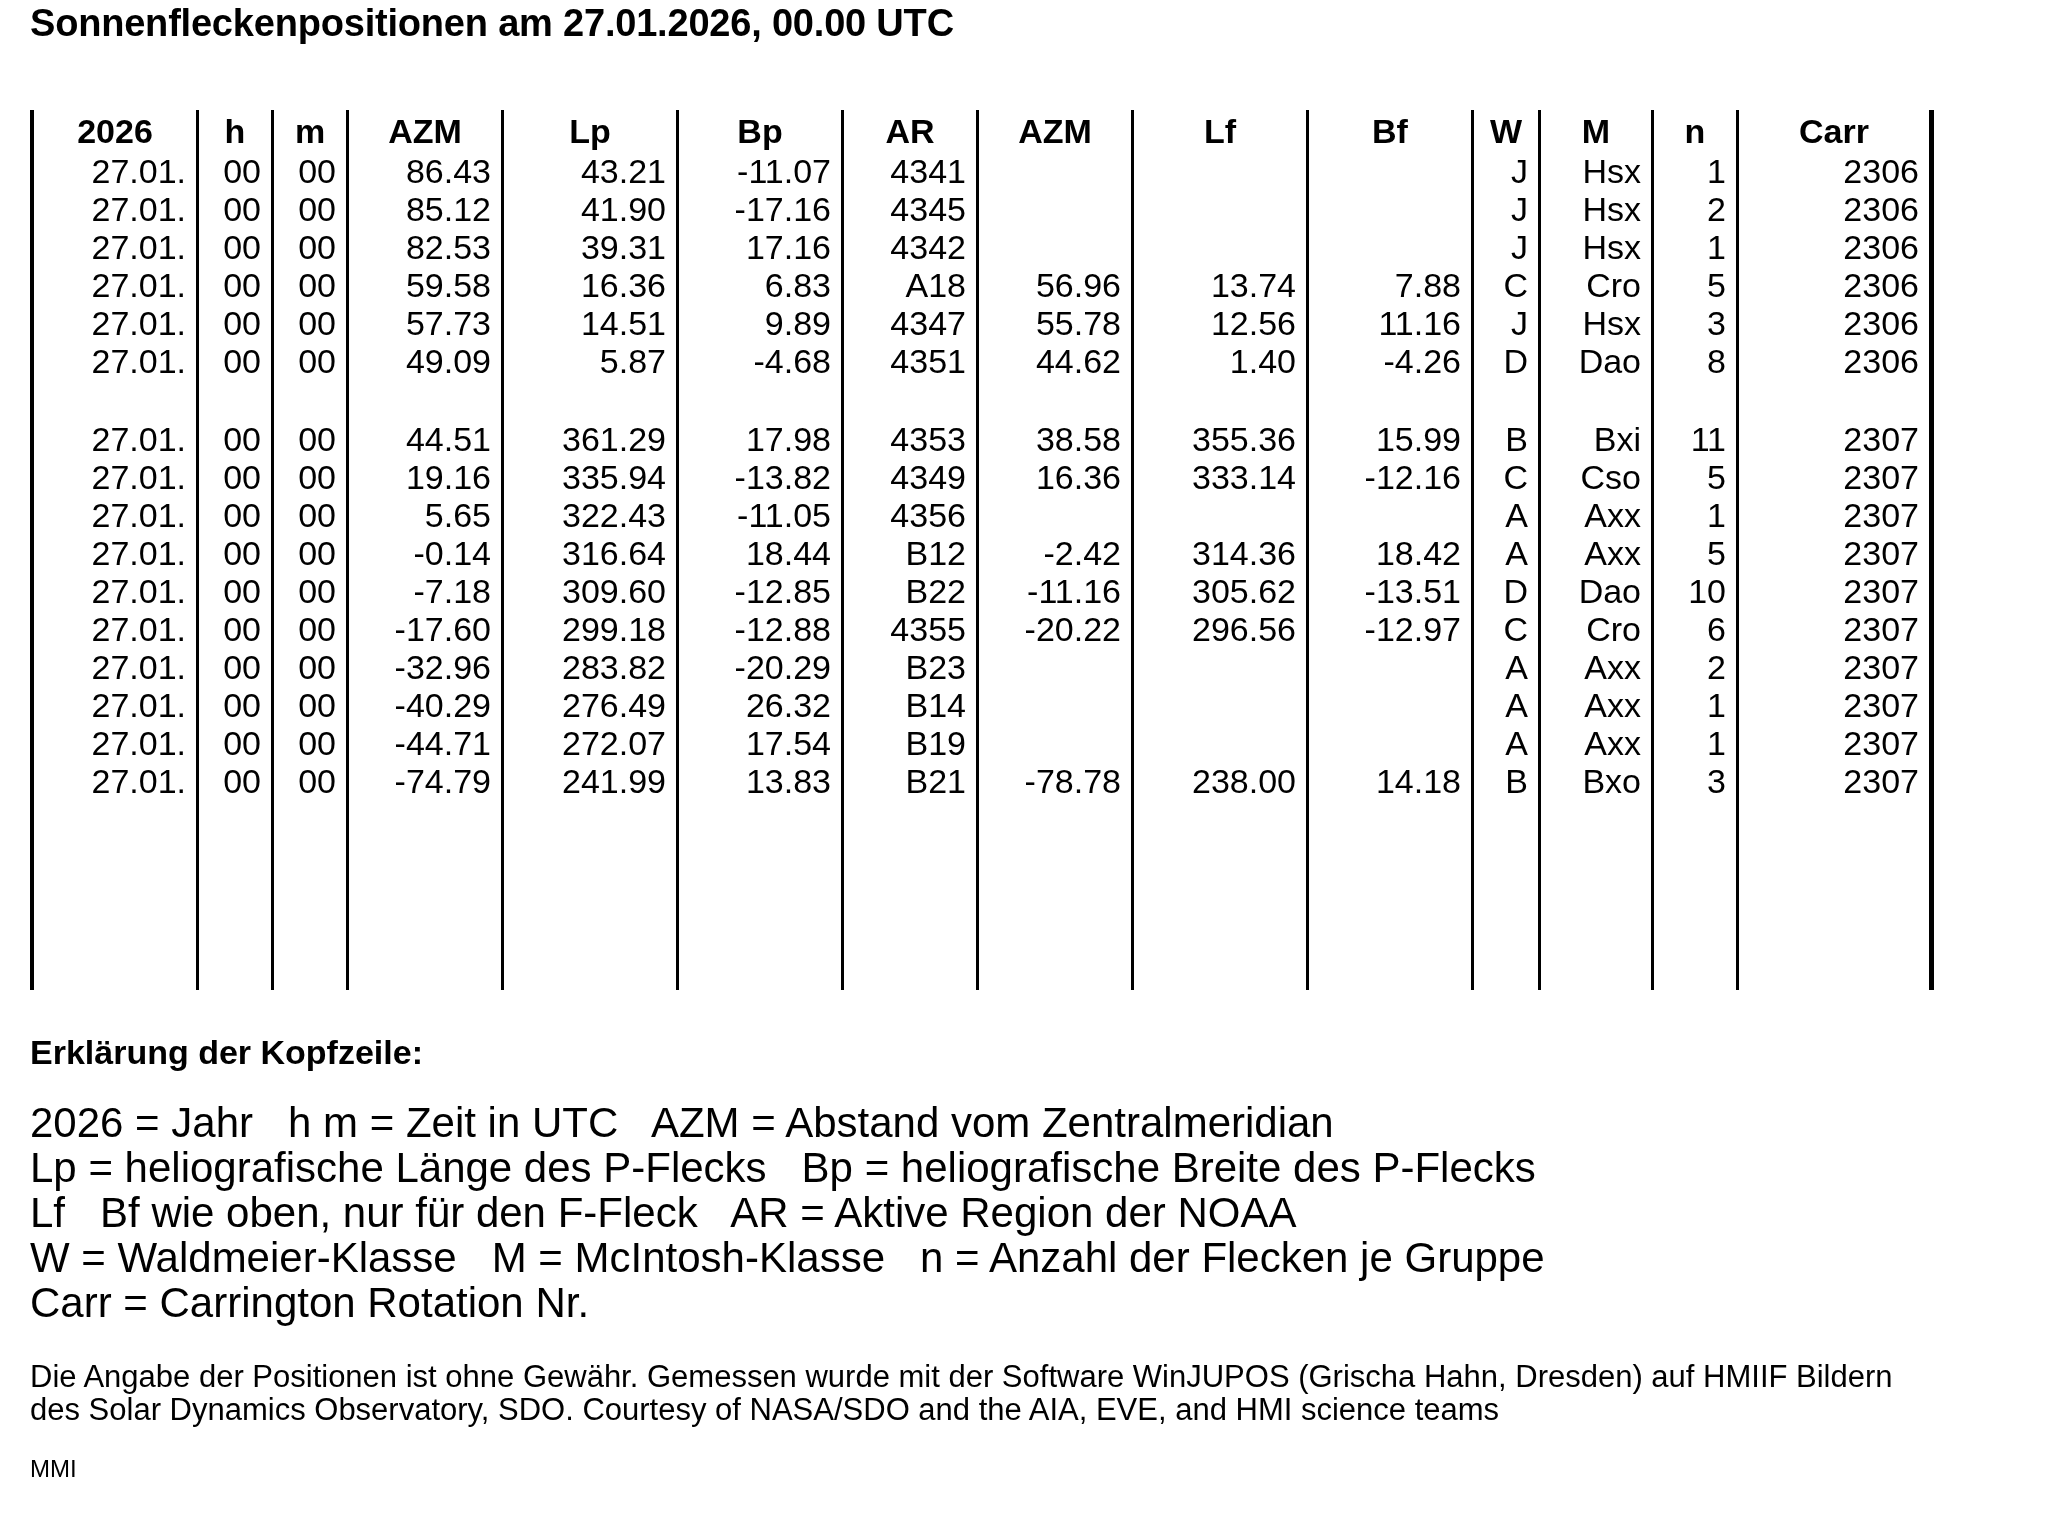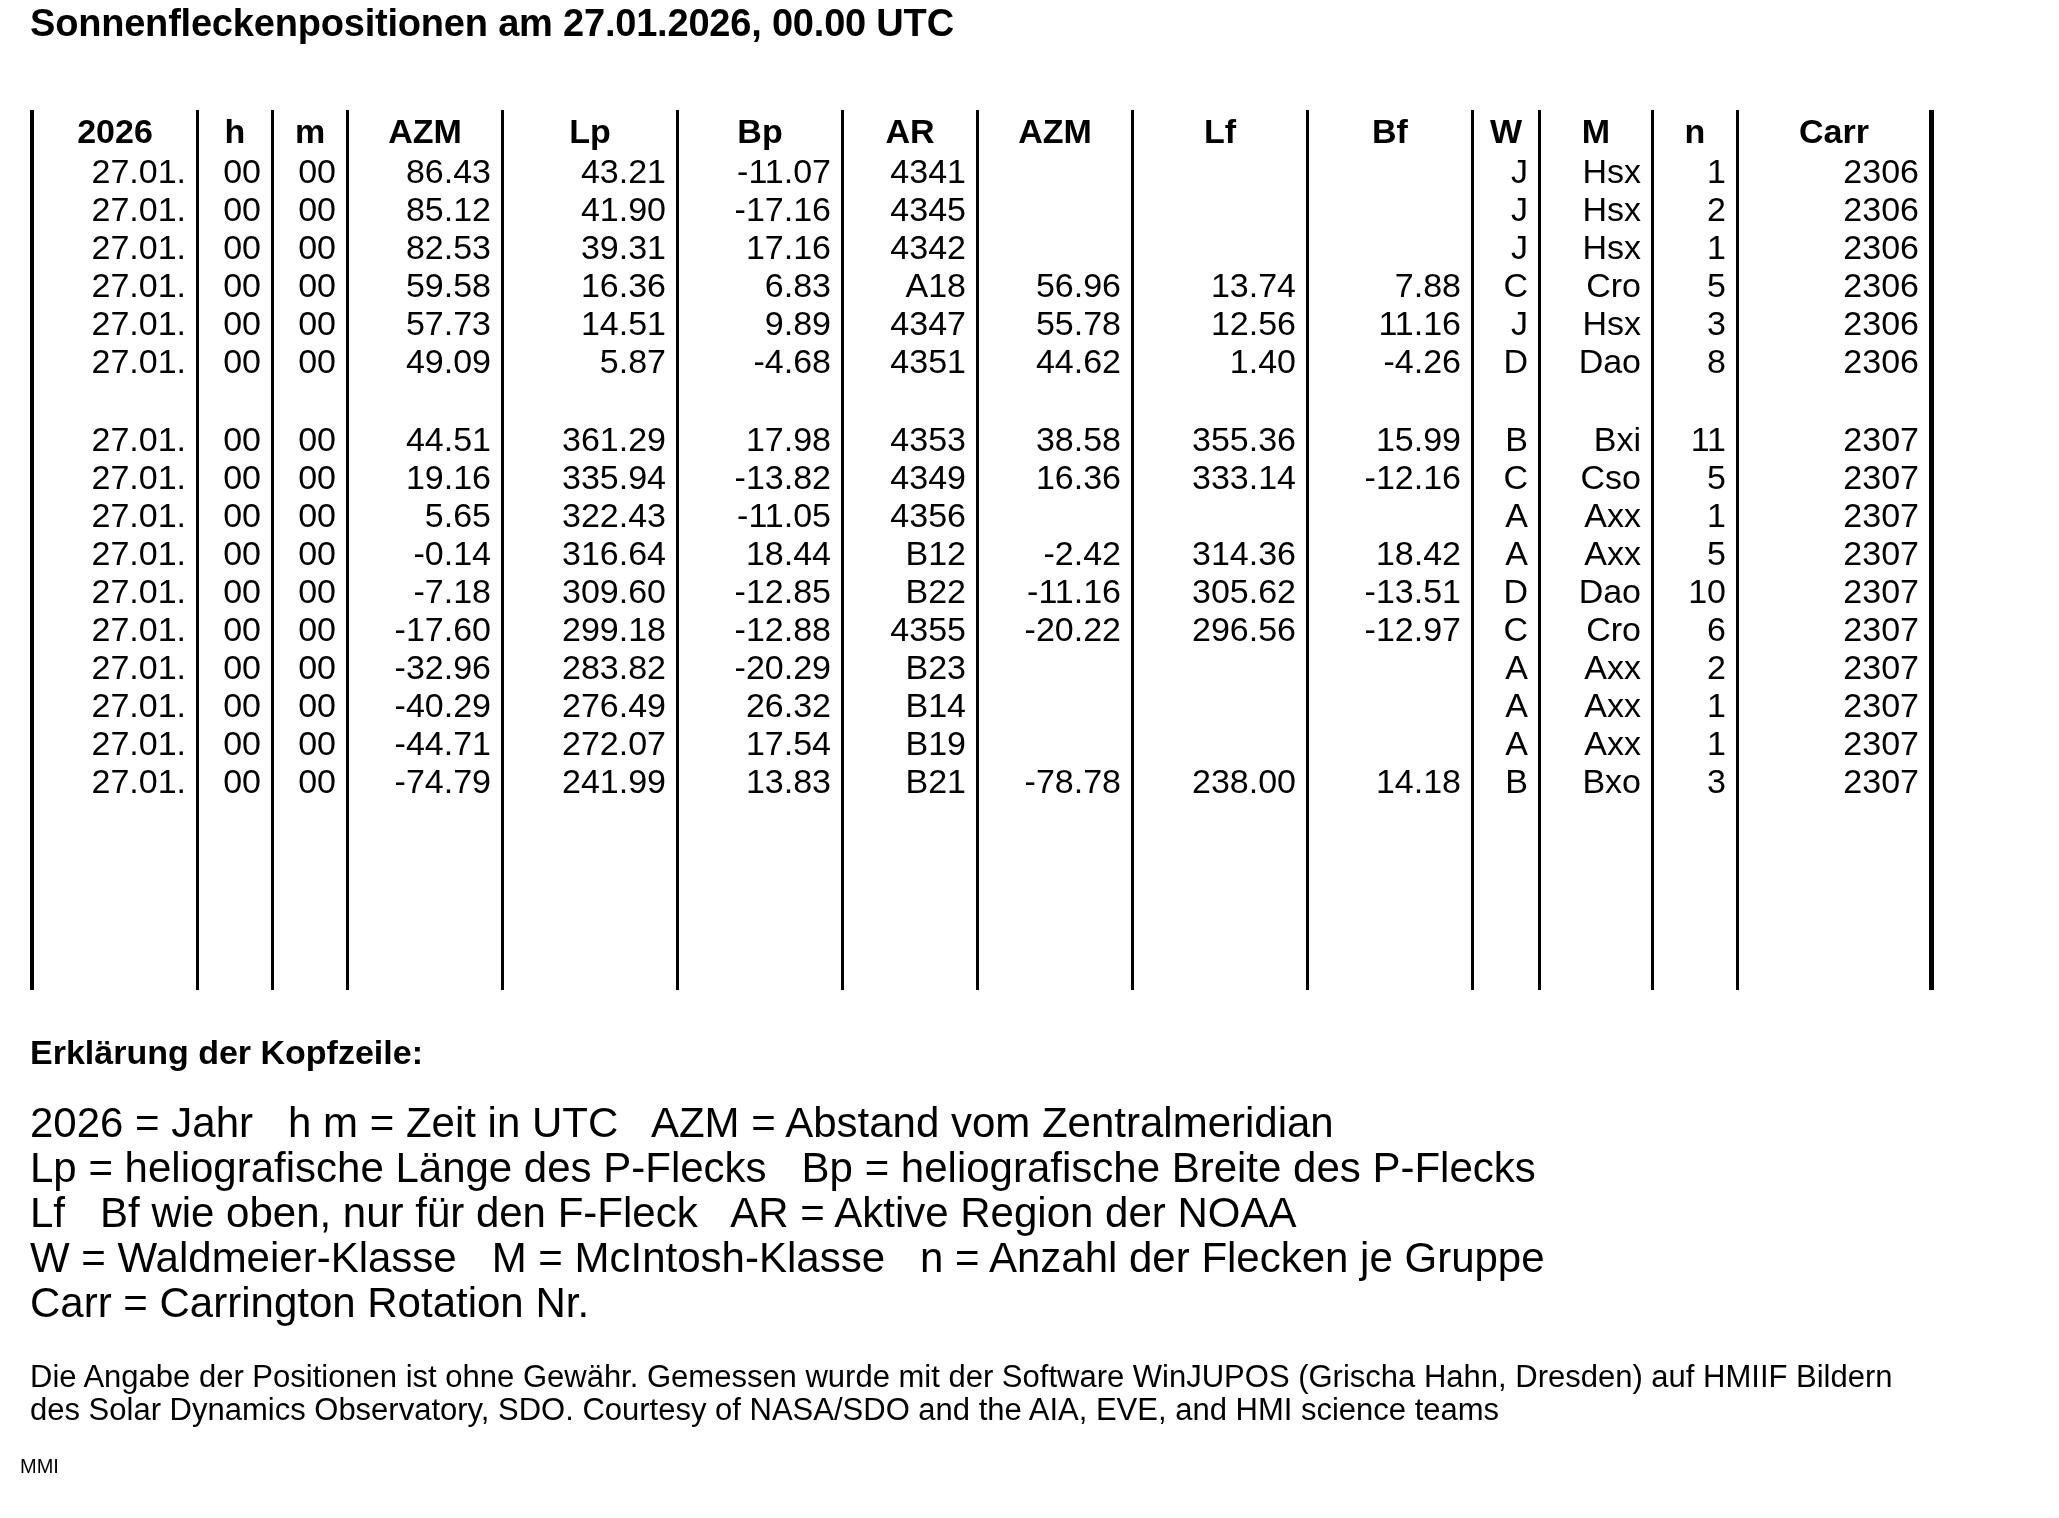--- a/index.html
+++ b/index.html
@@ -124,23 +124,23 @@
     left: 30px;
     top: 1360px;
     font-size: 31px;
     line-height: 33px;
     width: 2020px;
   }
   .disclaimer div { white-space: pre; }
 
   .signature {
     position: absolute;
-    left: 20px;
+    left: 30px;
     top: 1455px;
-    font-size: 20px;
+    font-size: 24px;
   }
 </style>
 </head>
 <body>
 
 <div class="page">
 
   <div class="doc-title">Sonnenfleckenpositionen am 27.01.2026, 00.00 UTC</div>
 
   <div class="table-wrap">

